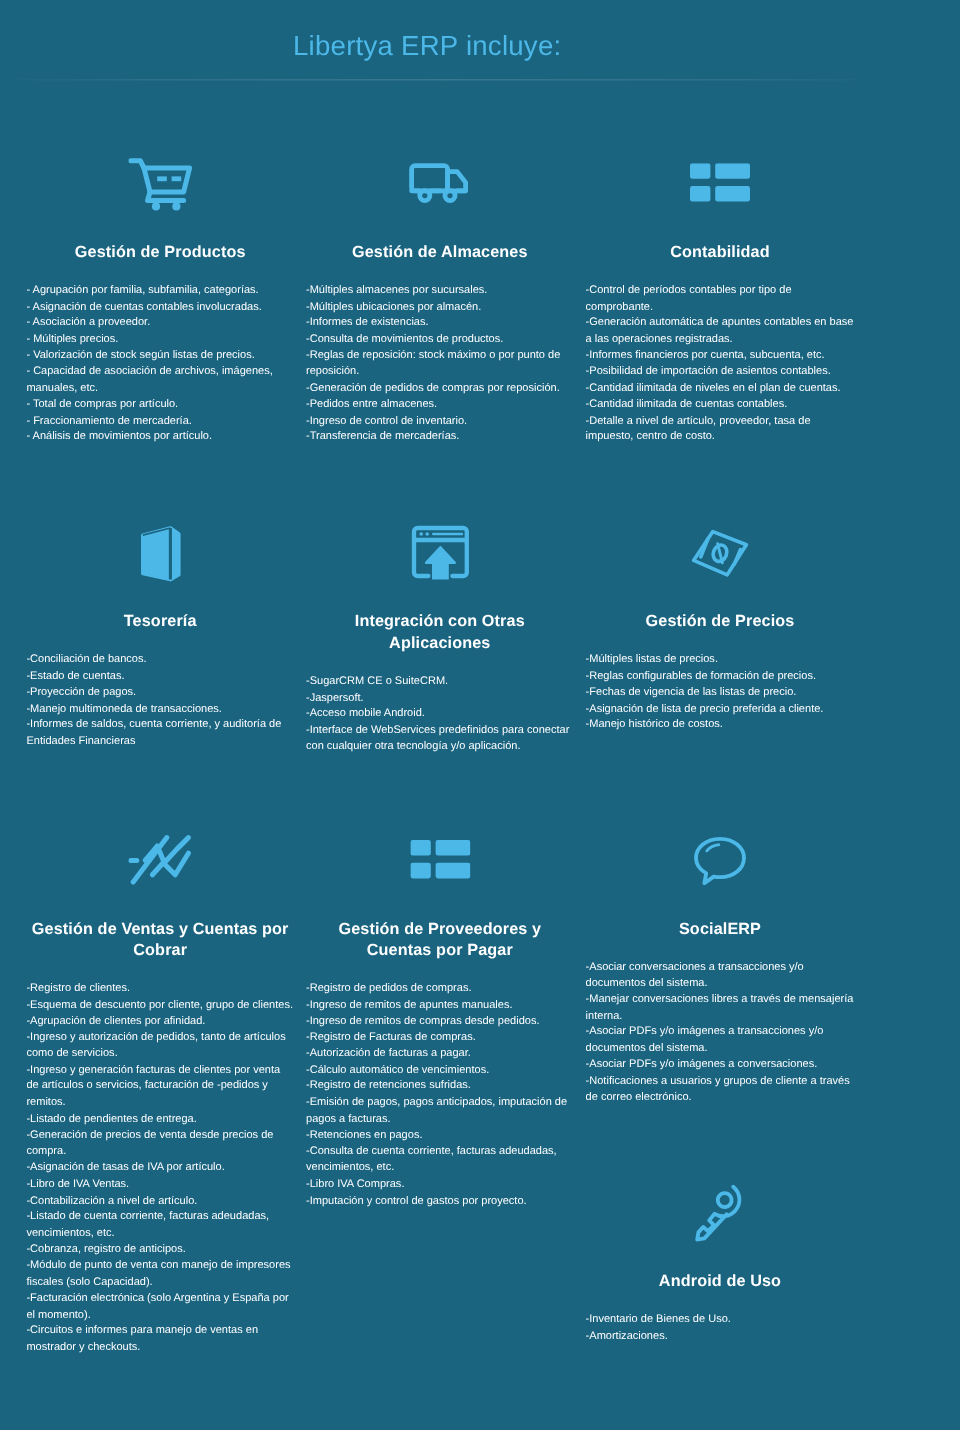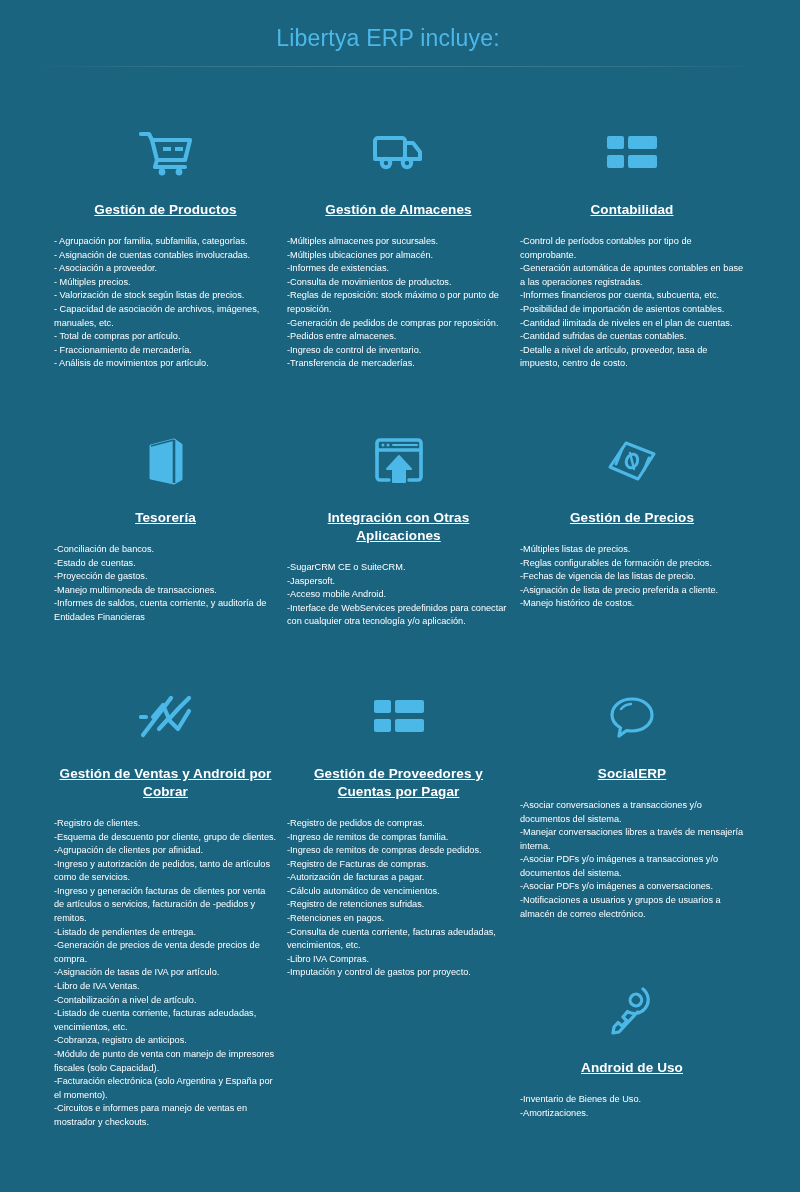--- a/index.html
+++ b/index.html
@@ -16,21 +16,20 @@
     -webkit-font-smoothing: antialiased;
   }
 
   .page {
     width: 712px;
     min-height: 1192px;
     box-sizing: border-box;
     position: relative;
     background: #1b6480;
     overflow: hidden;
-    margin-left: 32px;
   }
 
   
   .header {
     padding-top: 22px;
     padding-bottom: 10px;
     text-align: center;
   }
   .header-title {
     font-size: 23px;
@@ -78,21 +77,20 @@
   .icon-wrap svg { display: block; }
 
   .card-title {
     margin: 18px 0 0 0;
     text-align: center;
     font-size: 13.5px;
     font-weight: 700;
     line-height: 18px;
     color: #ffffff;
     letter-spacing: .1px;
-    text-decoration: underline;
   }
 
   .feature-list {
     list-style: none;
     margin: 16px 0 0 0;
     padding: 0;
   }
   .feature-list li {
     font-size: 9.2px;
     line-height: 13.6px;
@@ -182,40 +180,40 @@
             <rect x="21" y="19" width="29" height="13" rx="2"></rect>
           </svg>
         </div>
         <div class="card-title title-1line">Contabilidad</div>
         <ul class="feature-list">
           <li>-Control de períodos contables por tipo de comprobante.</li>
           <li>-Generación automática de apuntes contables en base a las operaciones registradas.</li>
           <li>-Informes financieros por cuenta, subcuenta, etc.</li>
           <li>-Posibilidad de importación de asientos contables.</li>
           <li>-Cantidad ilimitada de niveles en el plan de cuentas.</li>
-          <li>-Cantidad sufridas de cuentas contables.</li>
+          <li>-Cantidad ilimitada de cuentas contables.</li>
           <li>-Detalle a nivel de artículo, proveedor, tasa de impuesto, centro de costo.</li>
         </ul>
       </div>
     </div>
 
     <div class="cell">
       <div class="card row2">
         <div class="icon-wrap">
           <svg width="44" height="48" viewBox="0 0 44 48" fill="none" stroke="#4cb8e8" stroke-width="3" stroke-linejoin="round">
             <path d="M7 9 L30 3 L37 8 L37 42 L30 46 L7 41 Z" fill="#4cb8e8"></path>
             <path d="M30 3 L30 46" stroke="#1b6480" stroke-width="2.6"></path>
             <path d="M7 9 L30 3" stroke="#1b6480" stroke-width="1.5"></path>
           </svg>
         </div>
         <div class="card-title title-1line">Tesorería</div>
         <ul class="feature-list">
           <li>-Conciliación de bancos.</li>
           <li>-Estado de cuentas.</li>
-          <li>-Proyección de gastos.</li>
+          <li>-Proyección de pagos.</li>
           <li>-Manejo multimoneda de transacciones.</li>
           <li>-Informes de saldos, cuenta corriente, y auditoría de Entidades Financieras</li>
         </ul>
       </div>
     </div>
 
     <div class="cell">
       <div class="card row2">
         <div class="icon-wrap">
           <svg width="52" height="48" viewBox="0 0 52 48" fill="none" stroke="#4cb8e8" stroke-width="3.6" stroke-linecap="round" stroke-linejoin="round">
@@ -263,21 +261,21 @@
     <div class="cell">
       <div class="card row3">
         <div class="icon-wrap">
           <svg width="54" height="44" viewBox="0 0 54 44" fill="none" stroke="#4cb8e8" stroke-width="4.2" stroke-linecap="round" stroke-linejoin="round">
             <path d="M4 40 L32 3"></path>
             <path d="M14 22 L24 10 L30 24 L40 13 L50 3"></path>
             <path d="M20 34 L29 24 L39 34 L50 16"></path>
             <path d="M2 22 h5"></path>
           </svg>
         </div>
-        <div class="card-title title-2line">Gestión de Ventas y Android por Cobrar</div>
+        <div class="card-title title-2line">Gestión de Ventas y Cuentas por Cobrar</div>
         <ul class="feature-list">
           <li>-Registro de clientes.</li>
           <li>-Esquema de descuento por cliente, grupo de clientes.</li>
           <li>-Agrupación de clientes por afinidad.</li>
           <li>-Ingreso y autorización de pedidos, tanto de artículos como de servicios.</li>
           <li>-Ingreso y generación facturas de clientes por venta de artículos o servicios, facturación de -pedidos y remitos.</li>
           <li>-Listado de pendientes de entrega.</li>
           <li>-Generación de precios de venta desde precios de compra.</li>
           <li>-Asignación de tasas de IVA por artículo.</li>
           <li>-Libro de IVA Ventas.</li>
@@ -297,26 +295,27 @@
           <svg width="50" height="34" viewBox="0 0 50 34" fill="#4cb8e8">
             <rect x="0" y="0" width="17" height="13" rx="2"></rect>
             <rect x="21" y="0" width="29" height="13" rx="2"></rect>
             <rect x="0" y="19" width="17" height="13" rx="2"></rect>
             <rect x="21" y="19" width="29" height="13" rx="2"></rect>
           </svg>
         </div>
         <div class="card-title title-2line">Gestión de Proveedores y Cuentas por Pagar</div>
         <ul class="feature-list">
           <li>-Registro de pedidos de compras.</li>
-          <li>-Ingreso de remitos de compras familia.</li>
+          <li>-Ingreso de remitos de apuntes manuales.</li>
           <li>-Ingreso de remitos de compras desde pedidos.</li>
           <li>-Registro de Facturas de compras.</li>
           <li>-Autorización de facturas a pagar.</li>
           <li>-Cálculo automático de vencimientos.</li>
           <li>-Registro de retenciones sufridas.</li>
+          <li>-Emisión de pagos, pagos anticipados, imputación de pagos a facturas.</li>
           <li>-Retenciones en pagos.</li>
           <li>-Consulta de cuenta corriente, facturas adeudadas, vencimientos, etc.</li>
           <li>-Libro IVA Compras.</li>
           <li>-Imputación y control de gastos por proyecto.</li>
         </ul>
       </div>
     </div>
 
     <div class="cell">
       <div class="card row3">
@@ -325,21 +324,21 @@
             <path d="M23 3 C34.6 3 43 10.3 43 19 C43 27.7 34.6 35 23 35 C21.2 35 19.4 34.8 17.7 34.5 L10 40 L11.5 31.8 C6.4 28.8 3 24.3 3 19 C3 10.3 11.4 3 23 3 Z"></path>
             <path d="M12 13 C14.5 10 18 8.3 22 8" stroke-width="2.4"></path>
           </svg>
         </div>
         <div class="card-title title-1line">SocialERP</div>
         <ul class="feature-list">
           <li>-Asociar conversaciones a transacciones y/o documentos del sistema.</li>
           <li>-Manejar conversaciones libres a través de mensajería interna.</li>
           <li>-Asociar PDFs y/o imágenes a transacciones y/o documentos del sistema.</li>
           <li>-Asociar PDFs y/o imágenes a conversaciones.</li>
-          <li>-Notificaciones a usuarios y grupos de usuarios a almacén de correo electrónico.</li>
+          <li>-Notificaciones a usuarios y grupos de cliente a través de correo electrónico.</li>
         </ul>
 
         <div class="card sub">
           <div class="icon-wrap">
             <svg width="46" height="52" viewBox="0 0 46 52" fill="none" stroke="#4cb8e8" stroke-width="3.2" stroke-linecap="round" stroke-linejoin="round">
               <path d="M34 4 C40 9 41 17.5 36 23.5 C31.5 29 24 30 18.5 26.5 L14 32 L18 36 L13 41 L9 37.5 L5 42 L4 48 L10 47 L28.5 27"></path>
               <path d="M30.5 10.5 C33 12.6 33.4 16.2 31.4 18.7 C29.4 21.2 25.8 21.6 23.3 19.6 C20.8 17.5 20.4 13.9 22.4 11.4 C24.4 8.9 28 8.5 30.5 10.5 Z"></path>
             </svg>
           </div>
           <div class="card-title title-1line">Android de Uso</div>

